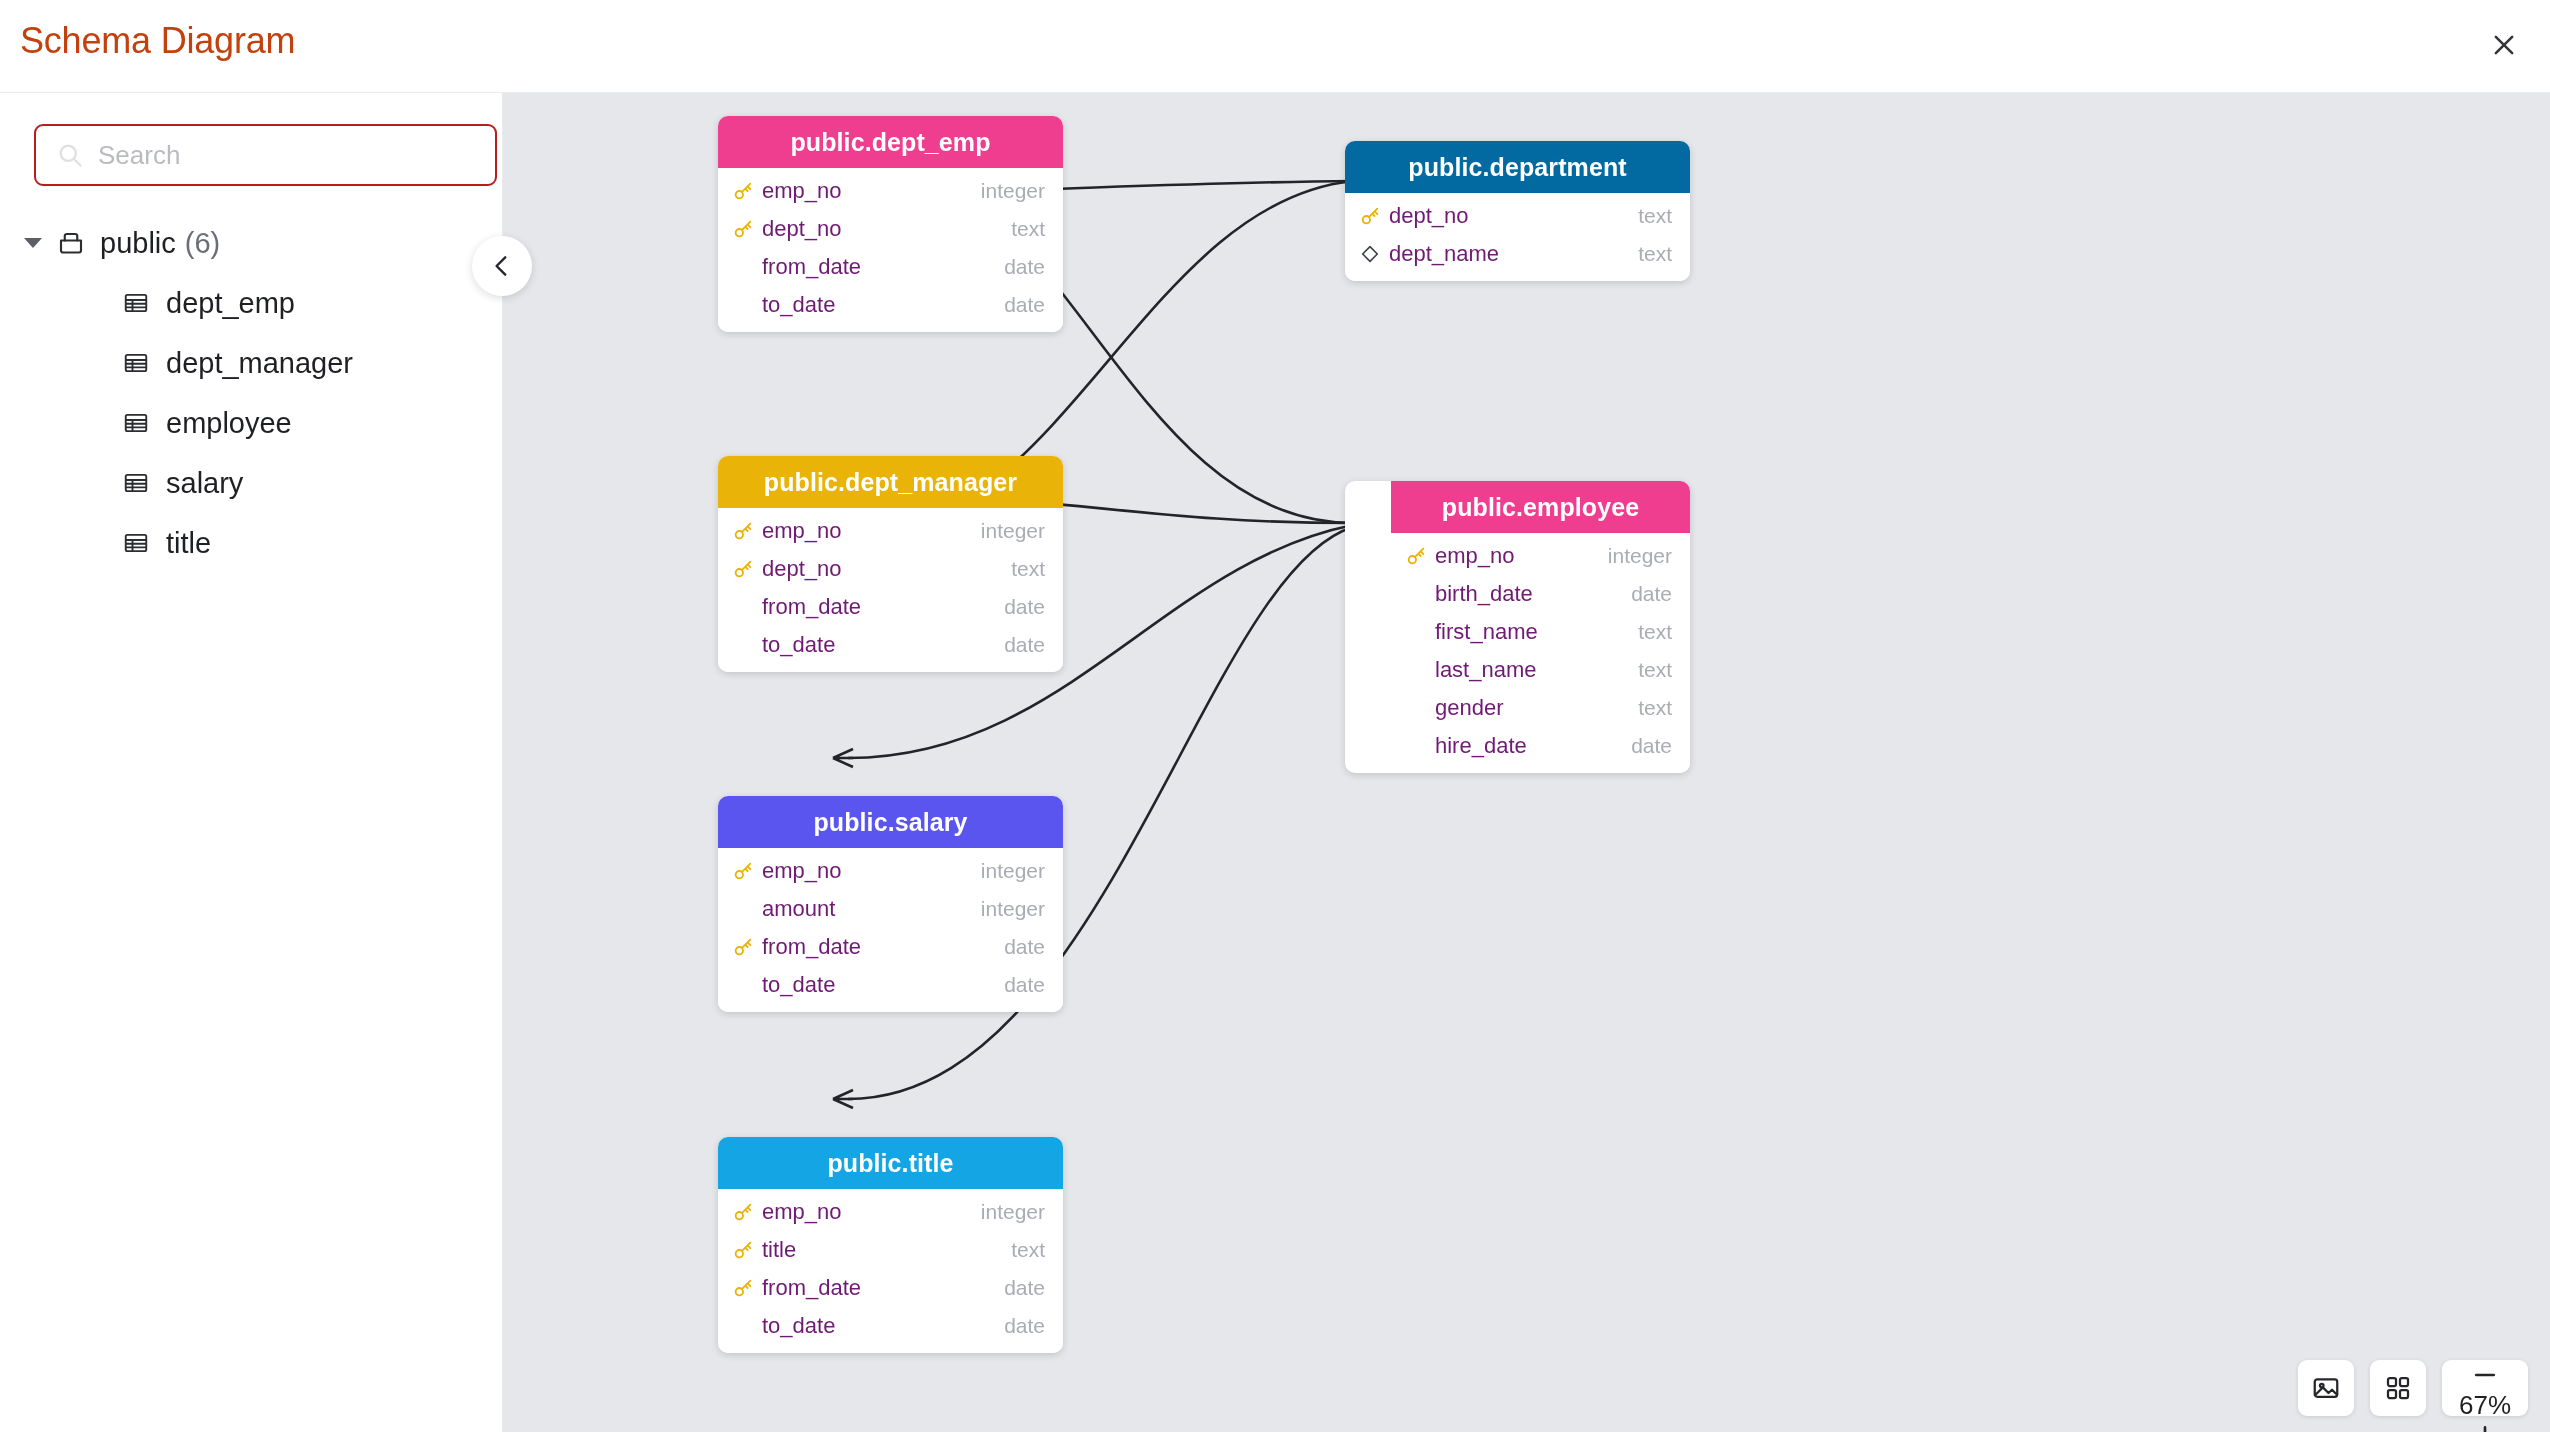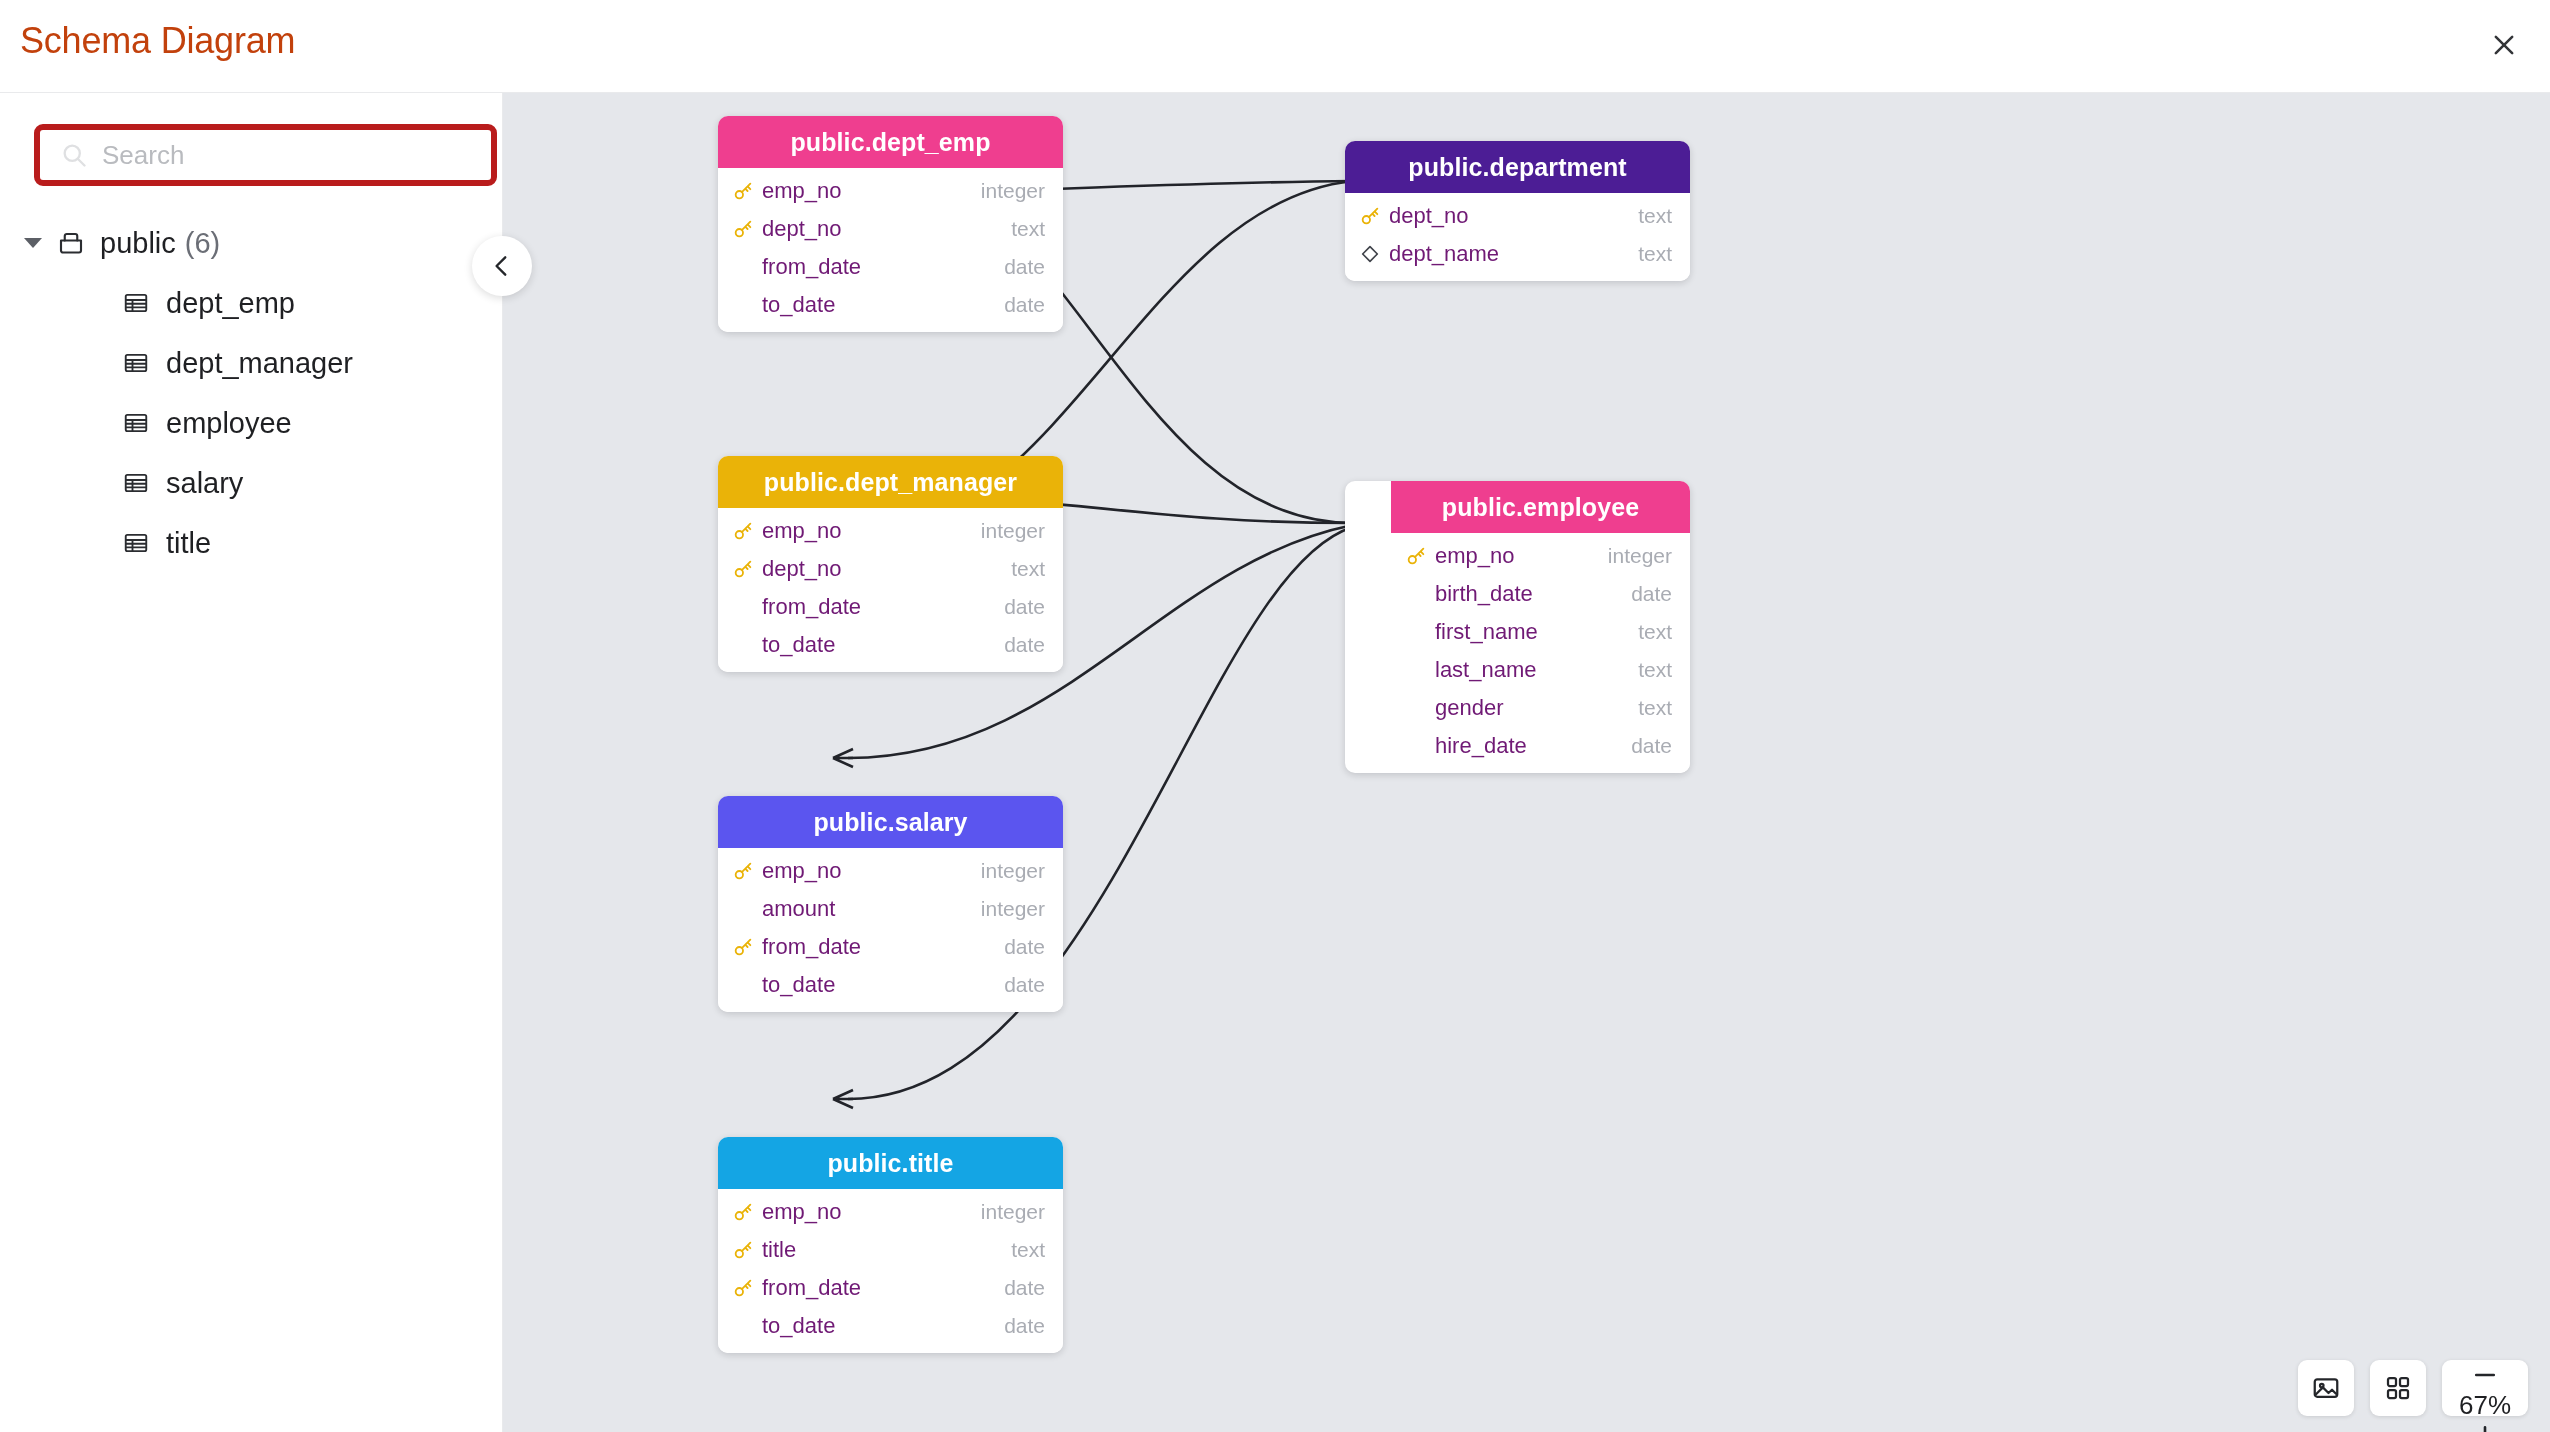--- a/index.html
+++ b/index.html
@@ -31,21 +31,21 @@
   
   .sidebar {
     position: absolute; left: 0; top: 93px;
     width: 503px; height: 1339px;
     background: #ffffff; border-right: 1px solid #e9eaec;
     overflow: hidden;
   }
   .search-wrap { position: absolute; left: 34px; top: 31px; width: 463px; height: 62px; }
   .search-box {
     width: 100%; height: 100%;
-    border: 6px solid #b91c1c; border-radius: 9px;
+    border: 2px solid #b91c1c; border-radius: 9px;
     background: #ffffff; display: flex; align-items: center; padding-left: 20px;
     cursor: text;
   }
   .search-icon { width: 28px; height: 28px; flex: 0 0 28px; margin-right: 14px; opacity: .45; }
   .search-input {
     border: none; outline: none; background: transparent;
     font-family: inherit; font-size: 26px; color: #2b2d31; width: 380px;
   }
   .search-input::placeholder { color: #b9bbbf; }
 
@@ -275,21 +275,21 @@
         </div>
         <div class="field">
           <span class="field-icon blank"></span>
           <span class="field-name">to_date</span>
           <span class="field-type">date</span>
         </div>
       </div>
     </div>
 
     <div class="node" style="left:842px; top:48px; width:345px;">
-      <div class="node-header" style="background:#4c1d95;">public.department</div>
+      <div class="node-header" style="background:#0369a1;">public.department</div>
       <div class="node-body">
         <div class="field">
           <svg class="field-icon" viewBox="0 0 24 24" fill="none" stroke="#eab308" stroke-width="2" stroke-linecap="round">
             <circle cx="8" cy="16" r="4"></circle>
               <path d="M11 13 L20 4 M17 7 L20 10 M14.5 9.5 L17 12"></path>
           </svg>
           <span class="field-name">dept_no</span>
           <span class="field-type">text</span>
         </div>
         <div class="field">

